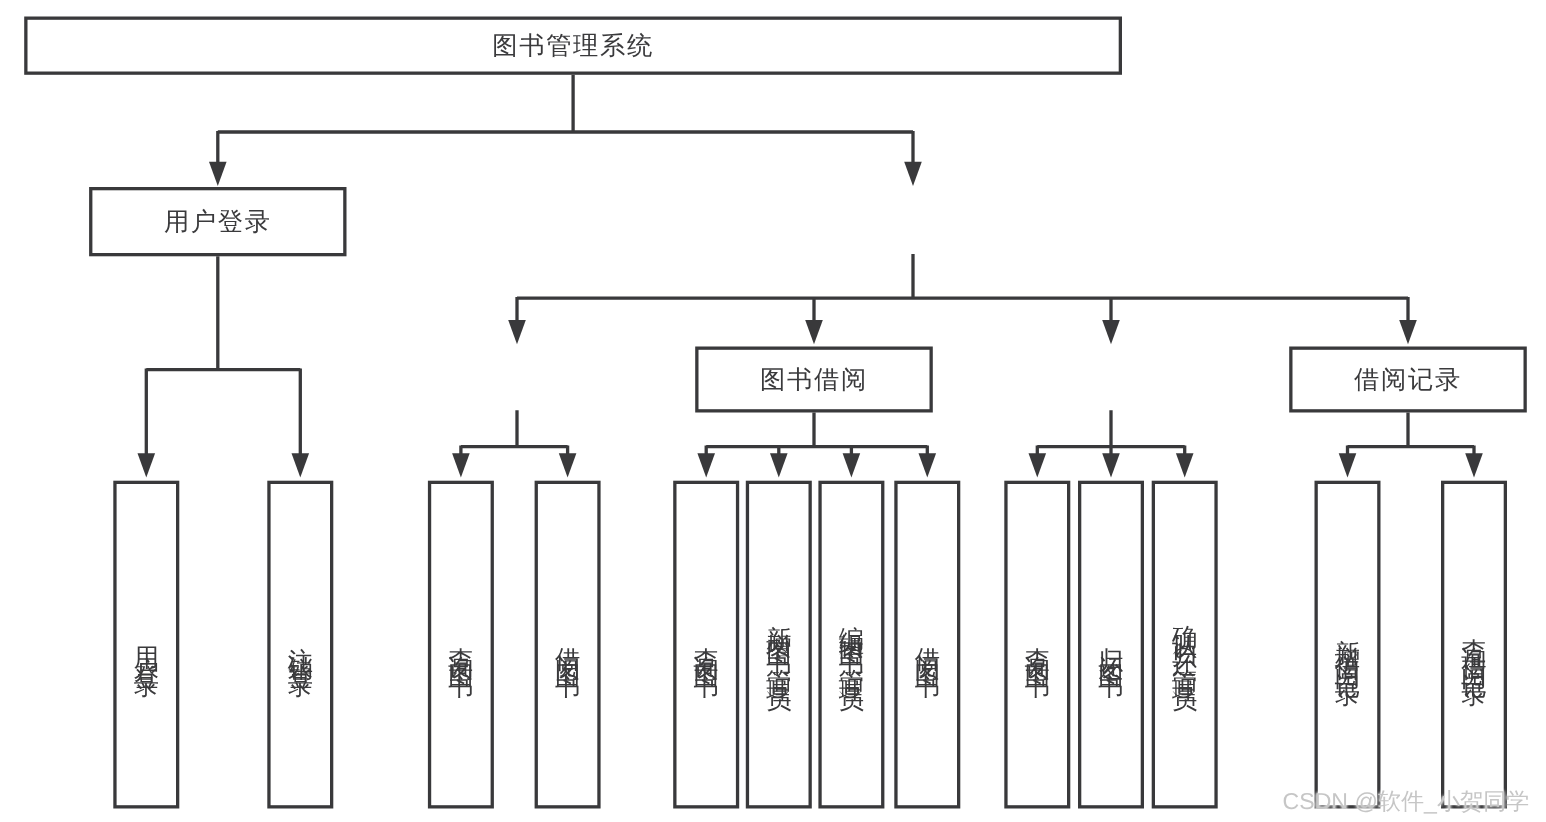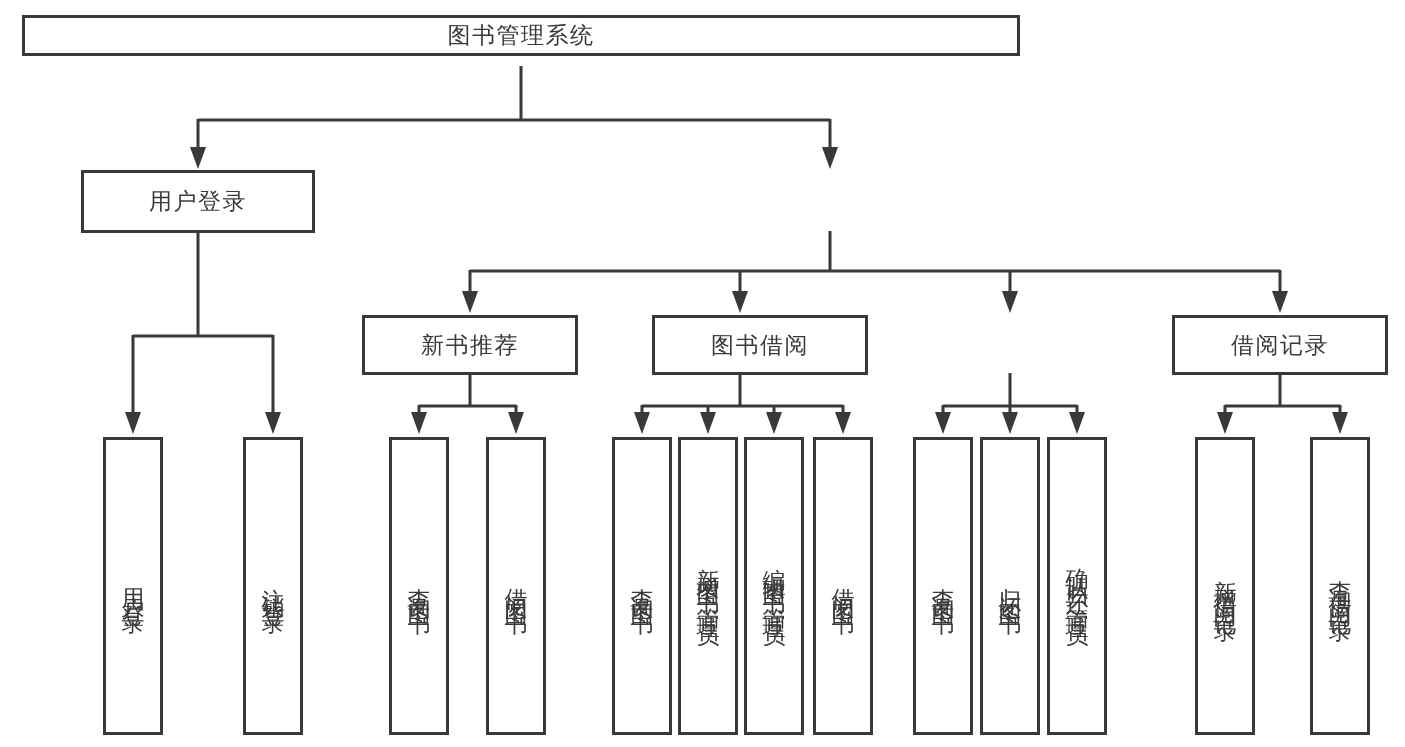--- a/index.html
+++ b/index.html
@@ -14,27 +14,27 @@
   .connectors { position:absolute; left:0; top:0; width:1405px; height:747px; }
   .box {
     position:absolute;
     background:#ffffff;
     border:3px solid #39393b;
     box-sizing:border-box;
     display:flex; align-items:center; justify-content:center;
     z-index:2;
   }
   .hlabel { font-size:23px; letter-spacing:1.5px; white-space:nowrap; }
-  .root-box { left:22px; top:15px; width:998px; height:41px; }
+  .root-box { left:22px; top:15px; width:998px; height:53px; }
   .l2 { top:170px; width:234px; height:63px; }
   .l2-user { left:81px; }
   .l2-mgmt { left:713px; }
   .l3 { top:315px; width:216px; height:60px; }
   .l3-a { left:362px; }
-  .l3-b { left:652px; }
+  .l3-b { left:632px; }
   .l3-c { left:902px; }
   .l3-d { left:1172px; }
   .vbox { top:437px; width:60px; height:298px; }
   .vlabel {
     writing-mode:vertical-rl;
     text-orientation:mixed;
     font-size:23px;
     letter-spacing:8px;
     line-height:1;
     white-space:nowrap;
@@ -102,23 +102,20 @@
   </svg>
 
   <div class="box root-box">
     <span class="hlabel">图书管理系统</span>
   </div>
 
   <div class="box l2 l2-user">
     <span class="hlabel">用户登录</span>
   </div>
 
-  <div class="box l3 l3-a">
-    <span class="hlabel">新书推荐</span>
-  </div>
   <div class="box l3 l3-b">
     <span class="hlabel">图书借阅</span>
   </div>
   <div class="box l3 l3-d">
     <span class="hlabel">借阅记录</span>
   </div>
 
   <div class="box vbox vb-1">
     <span class="vlabel">用户登录</span>
   </div>
@@ -156,14 +153,15 @@
     <span class="vlabel">确认归还（管理员）</span>
   </div>
 
   <div class="box vbox vb-12">
     <span class="vlabel">新增借阅记录</span>
   </div>
   <div class="box vbox vb-13">
     <span class="vlabel">查询借阅记录</span>
   </div>
 
+  <div class="watermark">CSDN @软件_小贺同学</div>
 
 </div>
 
 </body></html>

